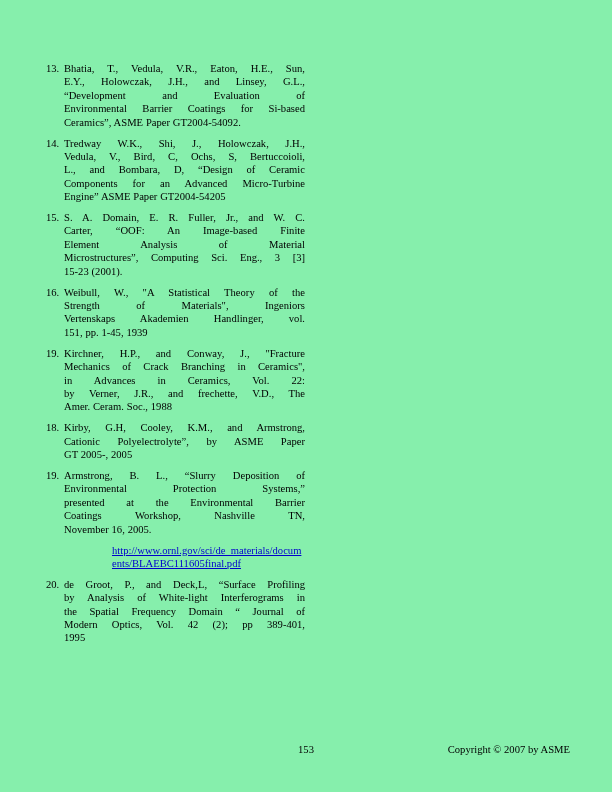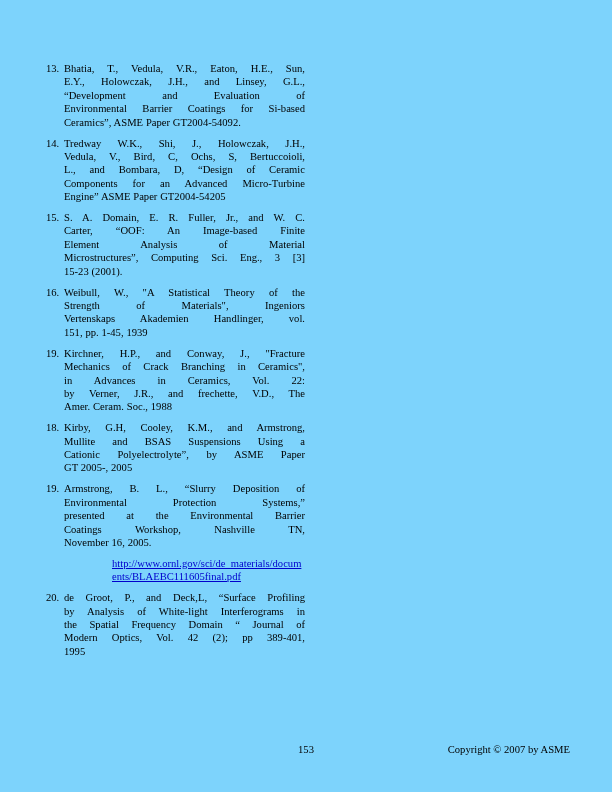--- a/index.html
+++ b/index.html
@@ -4,21 +4,21 @@
 <style>
   html, body {
     margin: 0;
     padding: 0;
     background: #ffffff;
   }
   .page {
     position: relative;
     width: 612px;
     height: 792px;
-    background: #7dd3fc;
+    background: #86efac;
     overflow: hidden;
     font-family: "Liberation Serif", "DejaVu Serif", serif;
     color: #000000;
   }
   .refs {
     position: absolute;
     left: 46px;
     top: 62px;
     width: 259px;
     font-size: 10.6px;
@@ -119,21 +119,20 @@
         <span class="num">19.</span>
         <div class="line">Kirchner, H.P., and Conway, J., "Fracture</div>
         <div class="line">Mechanics of Crack Branching in Ceramics",</div>
         <div class="line">in Advances in Ceramics, Vol. 22:</div>
         <div class="line">by Verner, J.R., and frechette, V.D., The</div>
         <div class="line last">Amer. Ceram. Soc., 1988</div>
       </div>
       <div class="ref">
         <span class="num">18.</span>
         <div class="line">Kirby, G.H, Cooley, K.M., and Armstrong,</div>
-        <div class="line">Mullite and BSAS Suspensions Using a</div>
         <div class="line">Cationic Polyelectrolyte”, by ASME Paper</div>
         <div class="line last">GT 2005-, 2005</div>
       </div>
       <div class="ref">
         <span class="num">19.</span>
         <div class="line">Armstrong, B. L., “Slurry Deposition of</div>
         <div class="line">Environmental Protection Systems,”</div>
         <div class="line">presented at the Environmental Barrier</div>
         <div class="line">Coatings Workshop, Nashville TN,</div>
         <div class="line last">November 16, 2005.</div>

